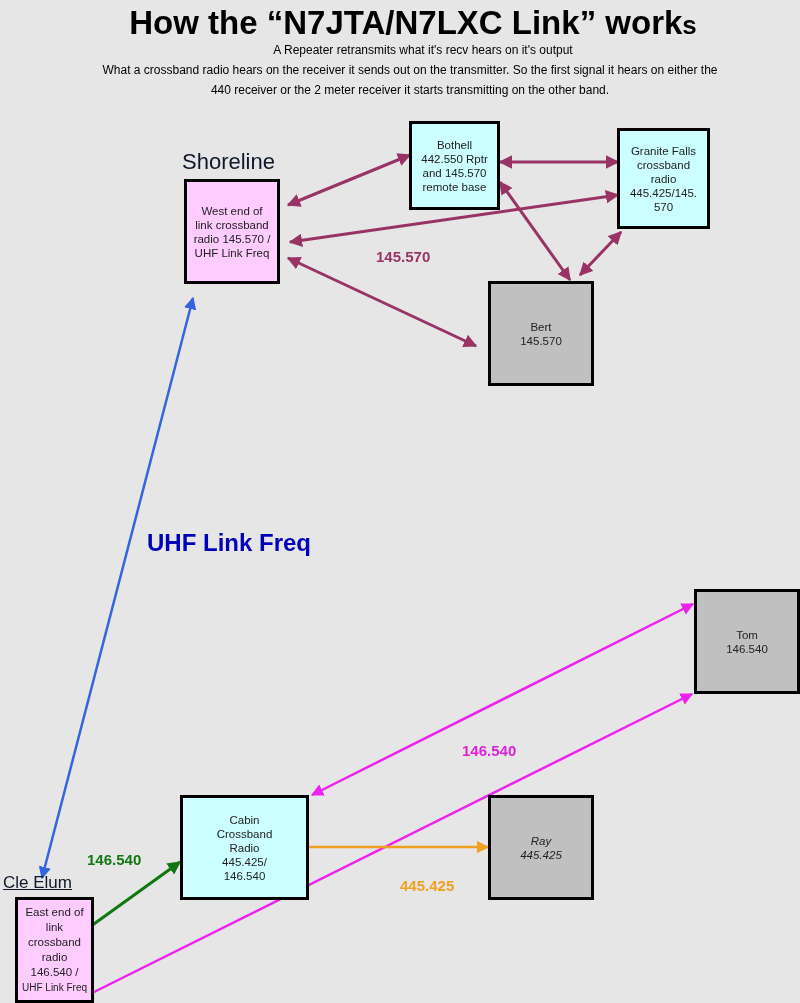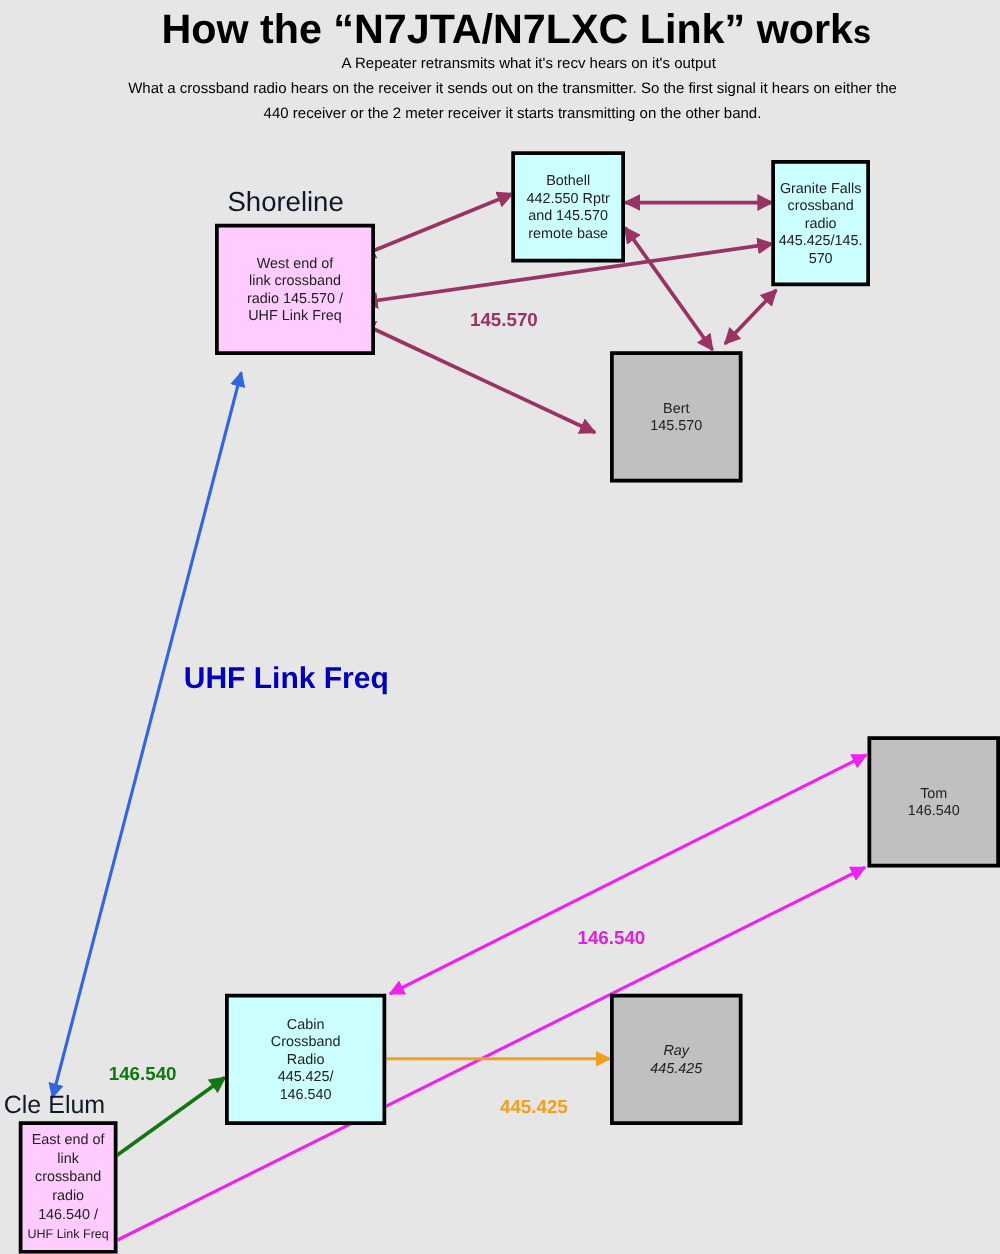--- a/index.html
+++ b/index.html
@@ -25,21 +25,21 @@
     font-size: 11.5px; line-height: 14px; color: #222;
   }
   .node.pink { background: #ffccff; }
   .node.cyan { background: #ccffff; }
   .node.grey { background: #c0c0c0; align-items: center; }
   .node .inner { white-space: pre-line; }
   .node .uhf { font-size: 10px; }
   .place {
     position: absolute; font-size: 22px; color: #0f172a;
   }
-  .place.small { font-size: 20px; }
+  .place.small { font-size: 17px; text-decoration: underline; }
   .freq { position: absolute; font-weight: bold; font-size: 15px; }
   .uhf-label { position: absolute; font-weight: bold; font-size: 24px; }
 </style>
 </head>
 <body>
 
 <div class="title"><span>How the “N7JTA/N7LXC Link” work</span><span class="small">s</span></div>
 <div class="subtitle">
   <span class="l1">A Repeater retransmits what it's recv hears on it's output</span>
   <span>What a crossband radio hears on the receiver it sends out on the transmitter. So the first signal it hears on either the 440 receiver or the 2 meter receiver it starts transmitting on the other band.</span>
@@ -72,33 +72,33 @@
   <line x1="193" y1="298" x2="42" y2="878" stroke="#3366dd" stroke-width="2.5" marker-start="url(#mB)" marker-end="url(#mB)"></line>
   <line x1="312" y1="795" x2="693" y2="604" stroke="#ee22ee" stroke-width="2.5" marker-start="url(#mM)" marker-end="url(#mM)"></line>
   <line x1="82" y1="998" x2="692" y2="694" stroke="#ee22ee" stroke-width="2.5" marker-start="url(#mM)" marker-end="url(#mM)"></line>
   <line x1="80" y1="934" x2="180" y2="862" stroke="#117711" stroke-width="3" marker-start="url(#mG)" marker-end="url(#mG)"></line>
   <line x1="298" y1="847" x2="488" y2="847" stroke="#f0a020" stroke-width="2.5" marker-start="url(#mO)" marker-end="url(#mO)"></line>
 </svg>
 
 <div class="place" style="left:182px;top:149px;">Shoreline</div>
 <div class="place small" style="left:3px;top:873px;">Cle Elum</div>
 
-<div class="node pink" style="left:172px;top:179px;width:128px;height:105px;justify-content:center;">
+<div class="node pink" style="left:184px;top:179px;width:96px;height:105px;justify-content:center;">
   <span class="inner">West end of
 link crossband
 radio 145.570 /
 UHF Link Freq</span>
 </div>
 <div class="node cyan" style="left:409px;top:121px;width:91px;height:89px;">
   <span class="inner">Bothell
 442.550 Rptr
 and 145.570
 remote base</span>
 </div>
-<div class="node cyan" style="left:617px;top:128px;width:79px;height:101px;">
+<div class="node cyan" style="left:617px;top:128px;width:93px;height:101px;">
   <span class="inner">Granite Falls
 crossband
 radio
 445.425/145.
 570</span>
 </div>
 <div class="node grey" style="left:488px;top:281px;width:106px;height:105px;">
   <span class="inner">Bert
 145.570</span>
 </div>

